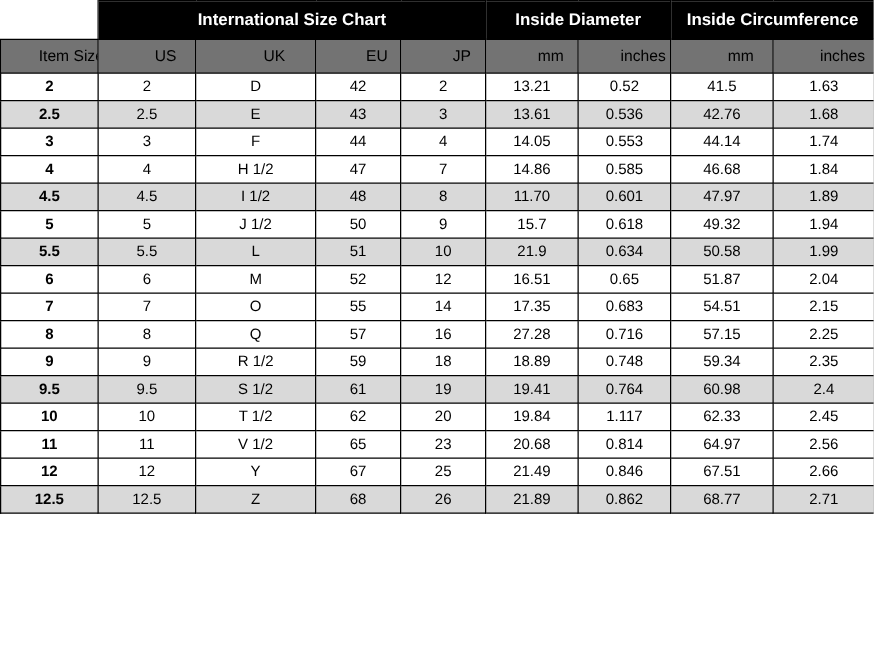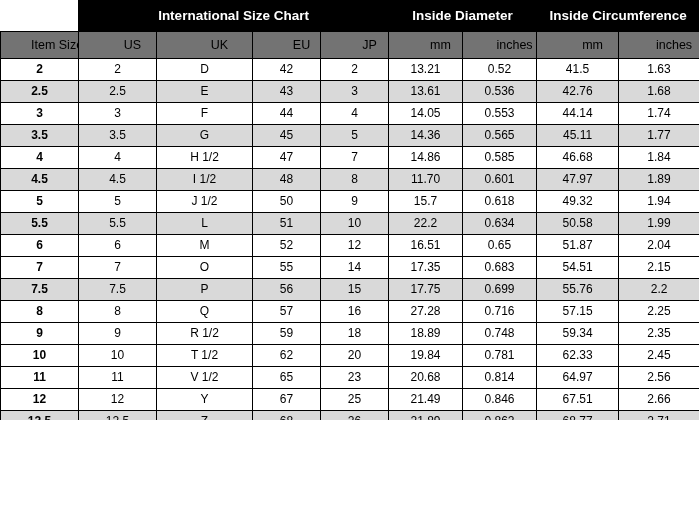--- a/index.html
+++ b/index.html
@@ -142,31 +142,20 @@
           <td class="item-size">3</td>
           <td>3</td>
           <td>F</td>
           <td>44</td>
           <td>4</td>
           <td>14.05</td>
           <td>0.553</td>
           <td>44.14</td>
           <td>1.74</td>
         </tr>
-        <tr class="row-even">
-          <td class="item-size">3.5</td>
-          <td>3.5</td>
-          <td>G</td>
-          <td>45</td>
-          <td>5</td>
-          <td>14.36</td>
-          <td>0.565</td>
-          <td>45.11</td>
-          <td>1.77</td>
-        </tr>
         <tr class="row-odd">
           <td class="item-size">4</td>
           <td>4</td>
           <td>H 1/2</td>
           <td>47</td>
           <td>7</td>
           <td>14.86</td>
           <td>0.585</td>
           <td>46.68</td>
           <td>1.84</td>
@@ -192,21 +181,21 @@
           <td>0.618</td>
           <td>49.32</td>
           <td>1.94</td>
         </tr>
         <tr class="row-even">
           <td class="item-size">5.5</td>
           <td>5.5</td>
           <td>L</td>
           <td>51</td>
           <td>10</td>
-          <td>22.2</td>
+          <td>21.9</td>
           <td>0.634</td>
           <td>50.58</td>
           <td>1.99</td>
         </tr>
         <tr class="row-odd">
           <td class="item-size">6</td>
           <td>6</td>
           <td>M</td>
           <td>52</td>
           <td>12</td>
@@ -219,31 +208,20 @@
           <td class="item-size">7</td>
           <td>7</td>
           <td>O</td>
           <td>55</td>
           <td>14</td>
           <td>17.35</td>
           <td>0.683</td>
           <td>54.51</td>
           <td>2.15</td>
         </tr>
-        <tr class="row-even">
-          <td class="item-size">7.5</td>
-          <td>7.5</td>
-          <td>P</td>
-          <td>56</td>
-          <td>15</td>
-          <td>17.75</td>
-          <td>0.699</td>
-          <td>55.76</td>
-          <td>2.2</td>
-        </tr>
         <tr class="row-odd">
           <td class="item-size">8</td>
           <td>8</td>
           <td>Q</td>
           <td>57</td>
           <td>16</td>
           <td>27.28</td>
           <td>0.716</td>
           <td>57.15</td>
           <td>2.25</td>
@@ -252,28 +230,39 @@
           <td class="item-size">9</td>
           <td>9</td>
           <td>R 1/2</td>
           <td>59</td>
           <td>18</td>
           <td>18.89</td>
           <td>0.748</td>
           <td>59.34</td>
           <td>2.35</td>
         </tr>
+        <tr class="row-even">
+          <td class="item-size">9.5</td>
+          <td>9.5</td>
+          <td>S 1/2</td>
+          <td>61</td>
+          <td>19</td>
+          <td>19.41</td>
+          <td>0.764</td>
+          <td>60.98</td>
+          <td>2.4</td>
+        </tr>
         <tr class="row-odd">
           <td class="item-size">10</td>
           <td>10</td>
           <td>T 1/2</td>
           <td>62</td>
           <td>20</td>
           <td>19.84</td>
-          <td>0.781</td>
+          <td>1.117</td>
           <td>62.33</td>
           <td>2.45</td>
         </tr>
         <tr class="row-odd">
           <td class="item-size">11</td>
           <td>11</td>
           <td>V 1/2</td>
           <td>65</td>
           <td>23</td>
           <td>20.68</td>

